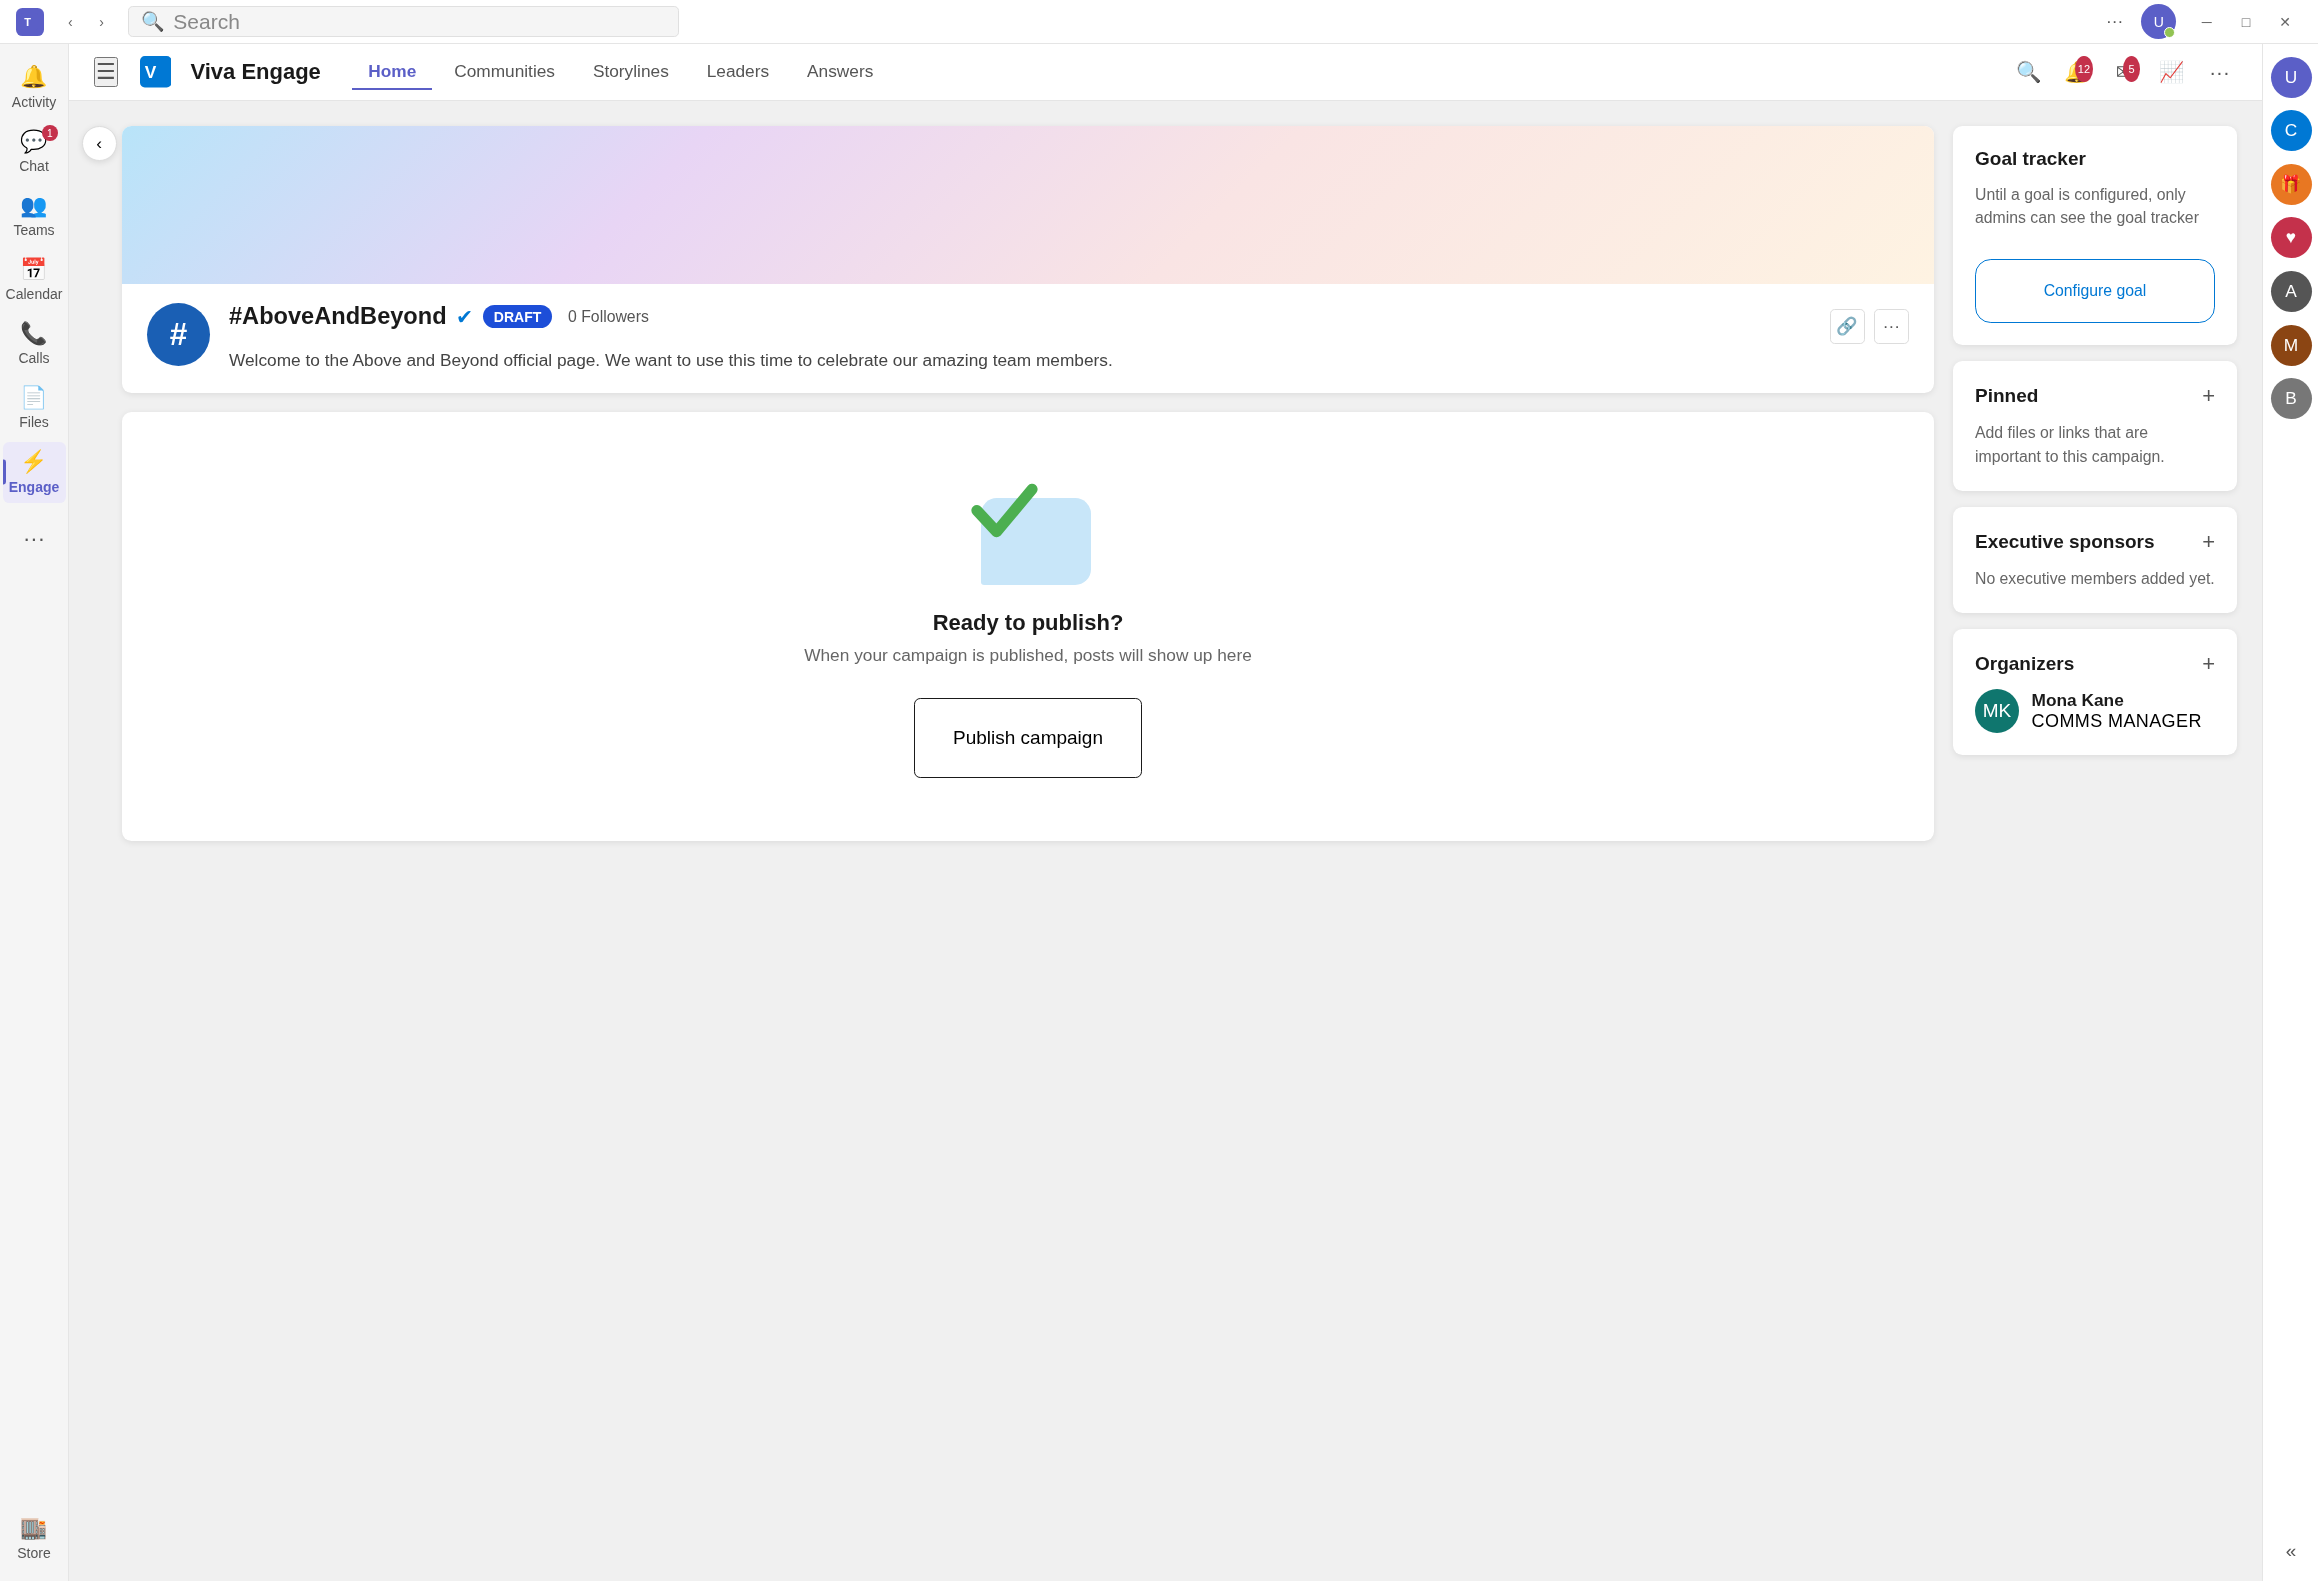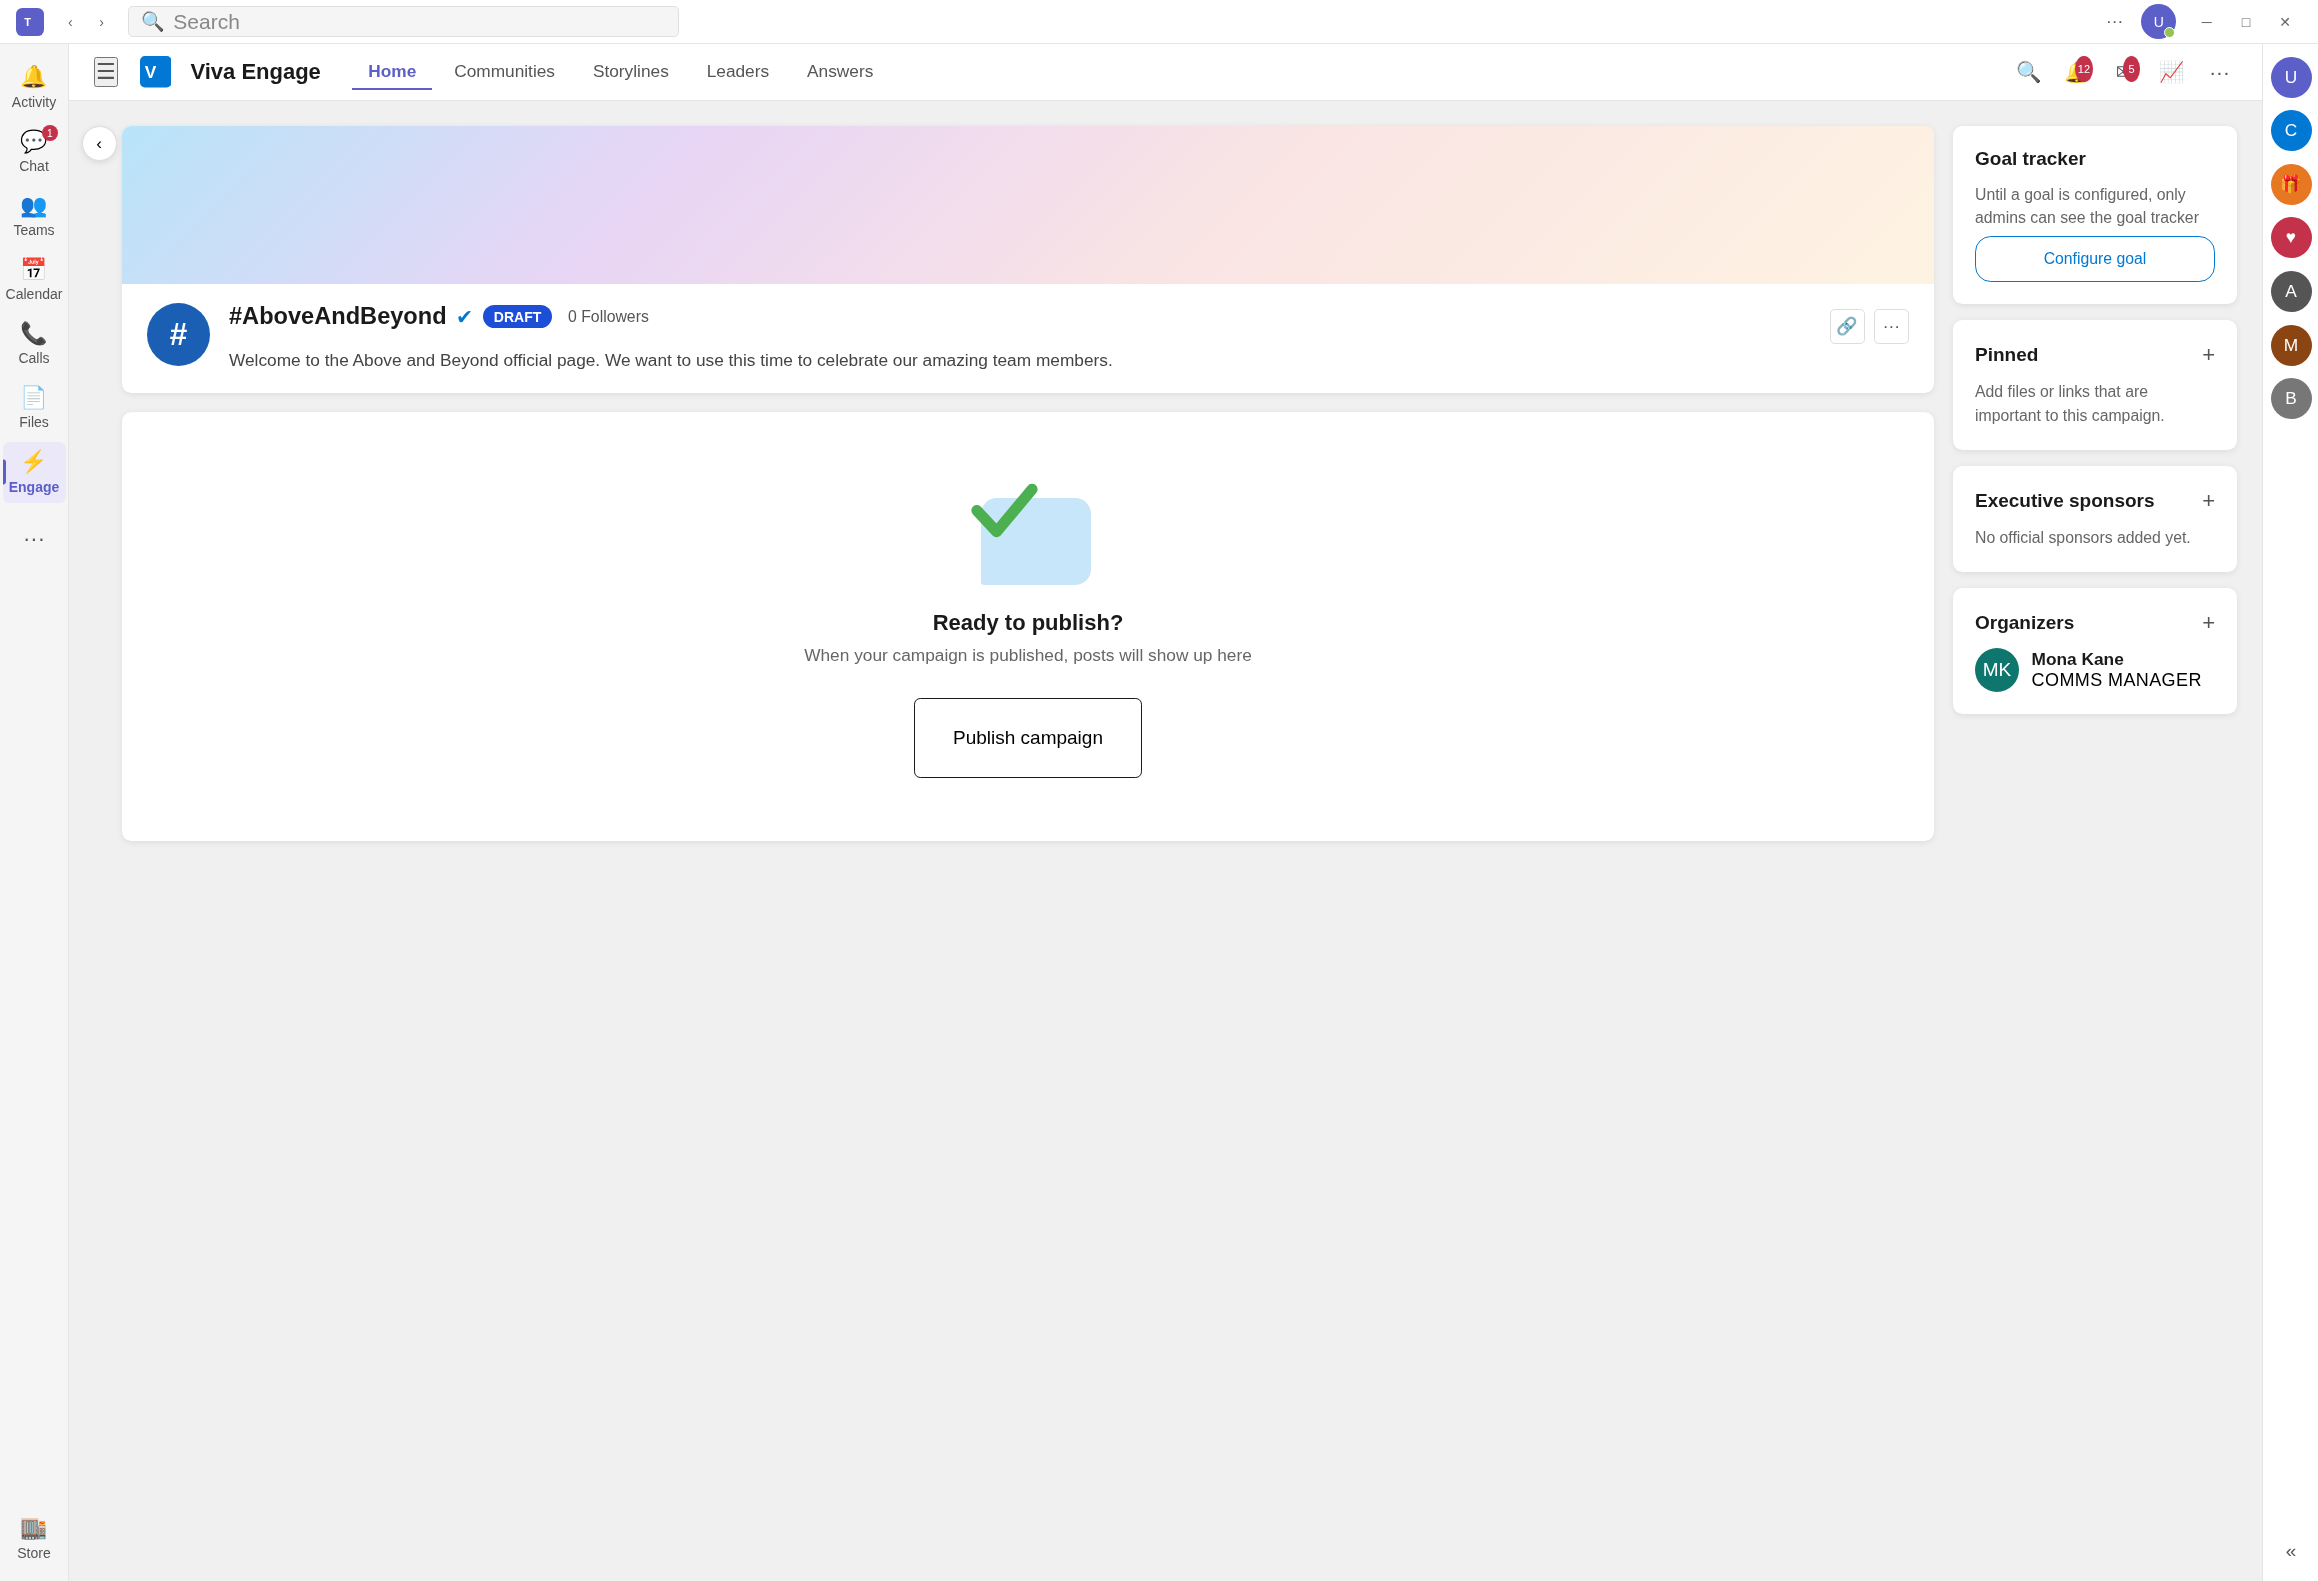--- a/index.html
+++ b/index.html
@@ -254,29 +254,29 @@
       align-items: center;
       justify-content: space-between;
       margin-bottom: 12.6px;
     }
     .sidebar-card-title { font-size: 19px; font-weight: 700; color: #1a1a1a; }
     .add-btn { font-size: 22px; color: #555; cursor: pointer; }
     .card-description { font-size: 15.8px; color: #666; line-height: 1.5; }
     .configure-btn {
       display: block;
       width: 100%;
-      padding: 13px;
+      padding: 22px;
       border: 0.8px solid #0078d4;
       background: white;
       border-radius: 15.8px;
       font-size: 15.8px;
       color: #0078d4;
       cursor: pointer;
       text-align: center;
-      margin-top: 6px;
+      margin-top: 29px;
     }
 
     
     .organizer-row { display: flex; align-items: center; gap: 12.6px; margin-top: 6.3px; }
     .organizer-avatar {
       width: 44px;
       height: 44px;
       border-radius: 50%;
       background: #0f766e;
       display: flex;
@@ -457,21 +457,21 @@
             <span class="add-btn">+</span>
           </div>
           <div class="card-description">Add files or links that are important to this campaign.</div>
         </div>
 
         <div class="sidebar-card">
           <div class="sidebar-card-header">
             <span class="sidebar-card-title">Executive sponsors</span>
             <span class="add-btn">+</span>
           </div>
-          <div class="card-description">No official sponsors added yet.</div>
+          <div class="card-description">No executive members added yet.</div>
         </div>
 
         <div class="sidebar-card">
           <div class="sidebar-card-header">
             <span class="sidebar-card-title">Organizers</span>
             <span class="add-btn">+</span>
           </div>
           <div class="organizer-row">
             <div class="organizer-avatar">
               MK

